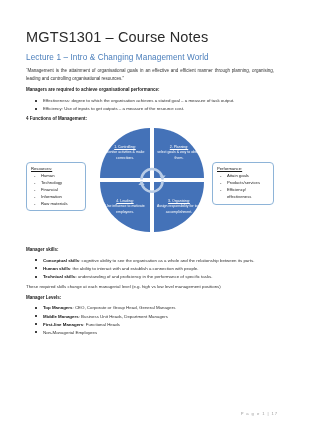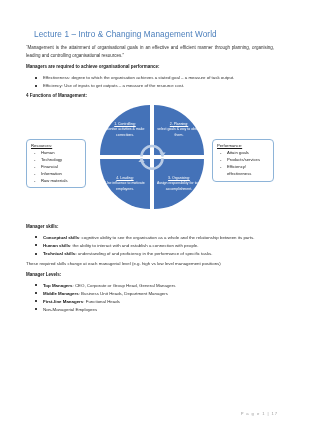--- a/index.html
+++ b/index.html
@@ -35,21 +35,21 @@
     color: #2a2a2a;
     font-weight: 400;
     letter-spacing: 0.15px;
     margin: 0 0 7px 0;
     line-height: 1.1;
   }
   .lecture-heading {
     font-size: 8.2px;
     color: #4a7ebb;
     font-weight: 400;
-    margin: 0 0 5px 8px;
+    margin: 0 0 5px 0;
     letter-spacing: 0.1px;
     line-height: 1.15;
   }
 
   
   .quote {
     font-size: 4.5px;
     color: #303030;
     line-height: 1.65;
     margin: 0 0 5px 0;
@@ -187,20 +187,21 @@
     color: #9b9b9b;
     letter-spacing: 0.9px;
   }
 </style>
 </head>
 <body>
 
 <div id="page">
   <div class="sheet">
 
+    <h1 class="doc-title">MGTS1301 – Course Notes</h1>
 
     <h2 class="lecture-heading">Lecture 1 – Intro &amp; Changing Management World</h2>
 
     <p class="quote">“Management is the attainment of organisational goals in an effective and efficient manner through planning, organising, leading and controlling organisational resources.”</p>
 
     <p class="lead">Managers are required to achieve organisational performance:</p>
 
     <ul class="bullets">
       <li>Effectiveness: degree to which the organisation achieves a stated goal – a measure of task output.</li>
       <li>Efficiency: Use of inputs to get outputs – a measure of the resource cost.</li>

